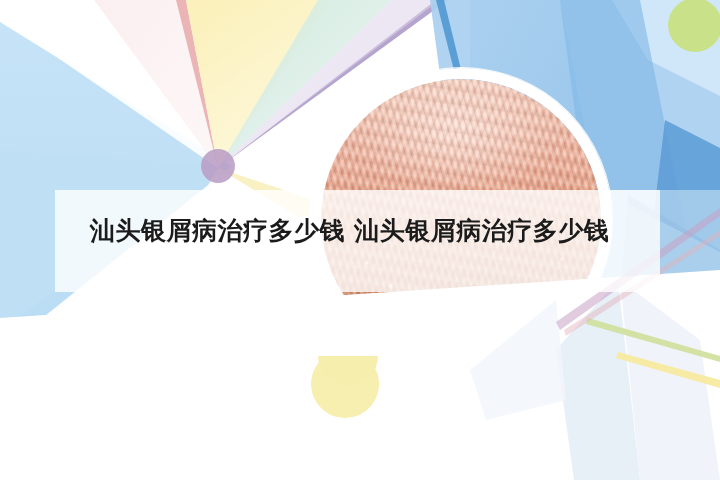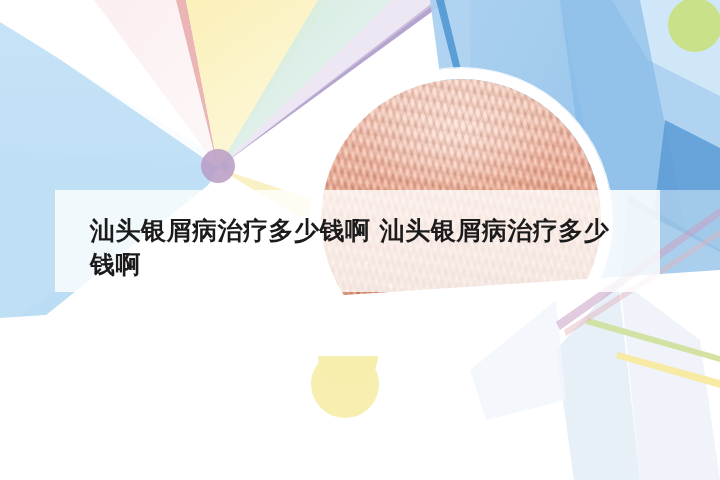--- a/index.html
+++ b/index.html
@@ -231,15 +231,15 @@
     <rect x="310" y="300" width="80" height="56" fill="#ffffff"></rect>
     <path d="M 348,356 m -30,0 a 30,30 0 0 0 60,0 Z" fill="#f6eeac"></path>
 
     <polygon points="720,216 560,330 556,322 720,208" fill="#c9a0c4" opacity="0.55"></polygon>
     <polygon points="720,236 566,336 564,330 720,230" fill="#e3b2bb" opacity="0.45"></polygon>
 
     <polygon points="0,300 360,300 0,362" fill="#bfdff5" opacity="0.0"></polygon>
   </svg>
 
   <div id="text-band"></div>
-  <div id="headline">汕头银屑病治疗多少钱啊 汕头银屑病治疗多少钱啊</div>
+  <div id="headline">汕头银屑病治疗多少钱 汕头银屑病治疗多少钱</div>
 
 </div>
 
 </body></html>

